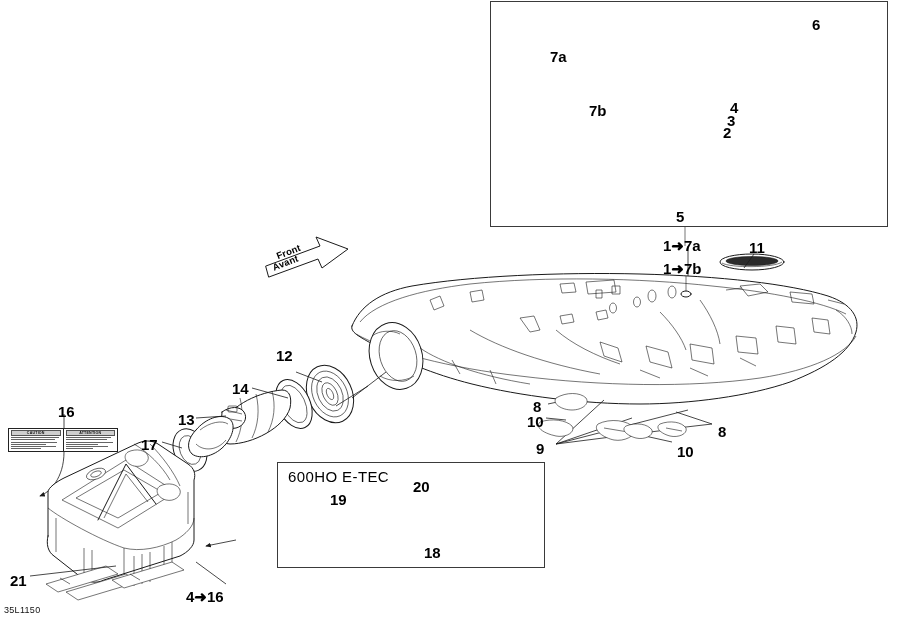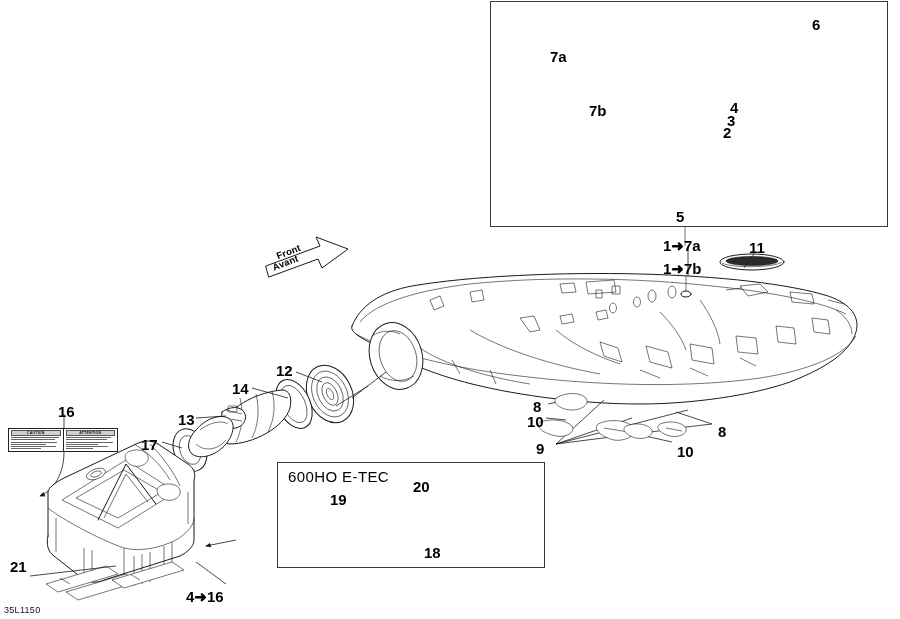--- a/index.html
+++ b/index.html
@@ -432,31 +432,31 @@
       <div class="lbl num" style="left: 550px; top: 5px; margin-top: 44px;">7a</div>
       <div class="lbl num" style="left: 812px; top: 17px;">6</div>
       <div class="lbl num" style="left: 589px; top: 103px;">7b</div>
       <div class="lbl num" style="left: 730px; top: 100px;">4</div>
       <div class="lbl num" style="left: 727px; top: 113px;">3</div>
       <div class="lbl num" style="left: 723px; top: 125px;">2</div>
       <div class="lbl num" style="left: 676px; top: 209px;">5</div>
       <div class="lbl num" style="left: 663px; top: 238px;">1➜7a</div>
       <div class="lbl num" style="left: 663px; top: 252px; margin-top: 9px;">1➜7b</div>
       <div class="lbl num" style="left: 749px; top: 240px;">11</div>
-      <div class="lbl num" style="left: 276px; top: 363px;">12</div>
+      <div class="lbl num" style="left: 276px; top: 348px;">12</div>
       <div class="lbl num" style="left: 232px; top: 381px;">14</div>
       <div class="lbl num" style="left: 178px; top: 412px;">13</div>
       <div class="lbl num" style="left: 141px; top: 437px;">17</div>
       <div class="lbl num" style="left: 58px; top: 404px;">16</div>
       <div class="lbl num" style="left: 533px; top: 399px;">8</div>
       <div class="lbl num" style="left: 527px; top: 414px;">10</div>
       <div class="lbl num" style="left: 536px; top: 441px;">9</div>
       <div class="lbl num" style="left: 718px; top: 424px;">8</div>
       <div class="lbl num" style="left: 677px; top: 444px;">10</div>
-      <div class="lbl num" style="left: 10px; top: 559px;">21</div>
+      <div class="lbl num" style="left: 10px; top: 573px;">21</div>
       <div class="lbl num" style="left: 186px; top: 589px;">4➜16</div>
       <div class="lbl num" style="left: 330px; top: 492px;">19</div>
       <div class="lbl num" style="left: 413px; top: 479px;">20</div>
       <div class="lbl num" style="left: 424px; top: 545px;">18</div>
     </div>
 
   <div class="lbl inset-title" style="left:288px;top:469px;">600HO E-TEC</div>
 
   <div class="lbl footer-code" style="left:4px;top:606px;text-align:center;">35L1150</div>
 

